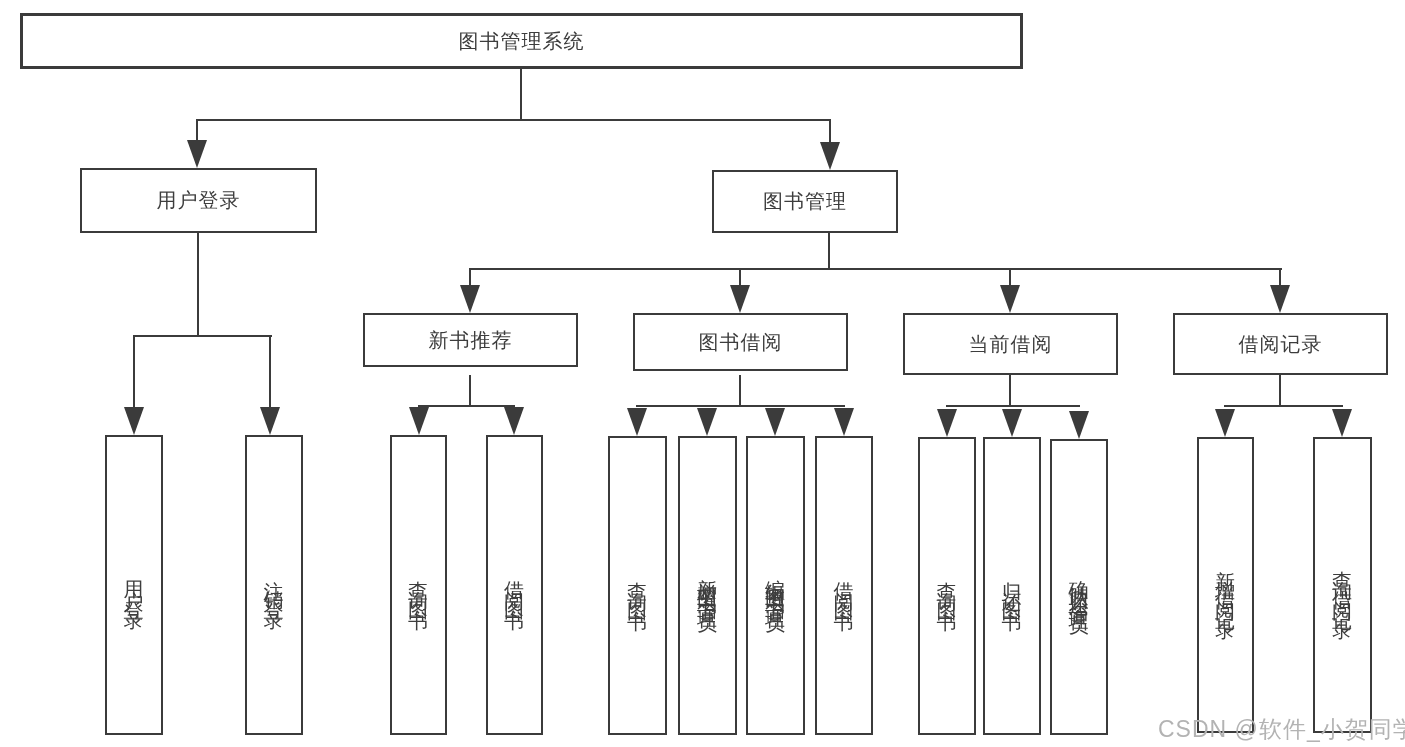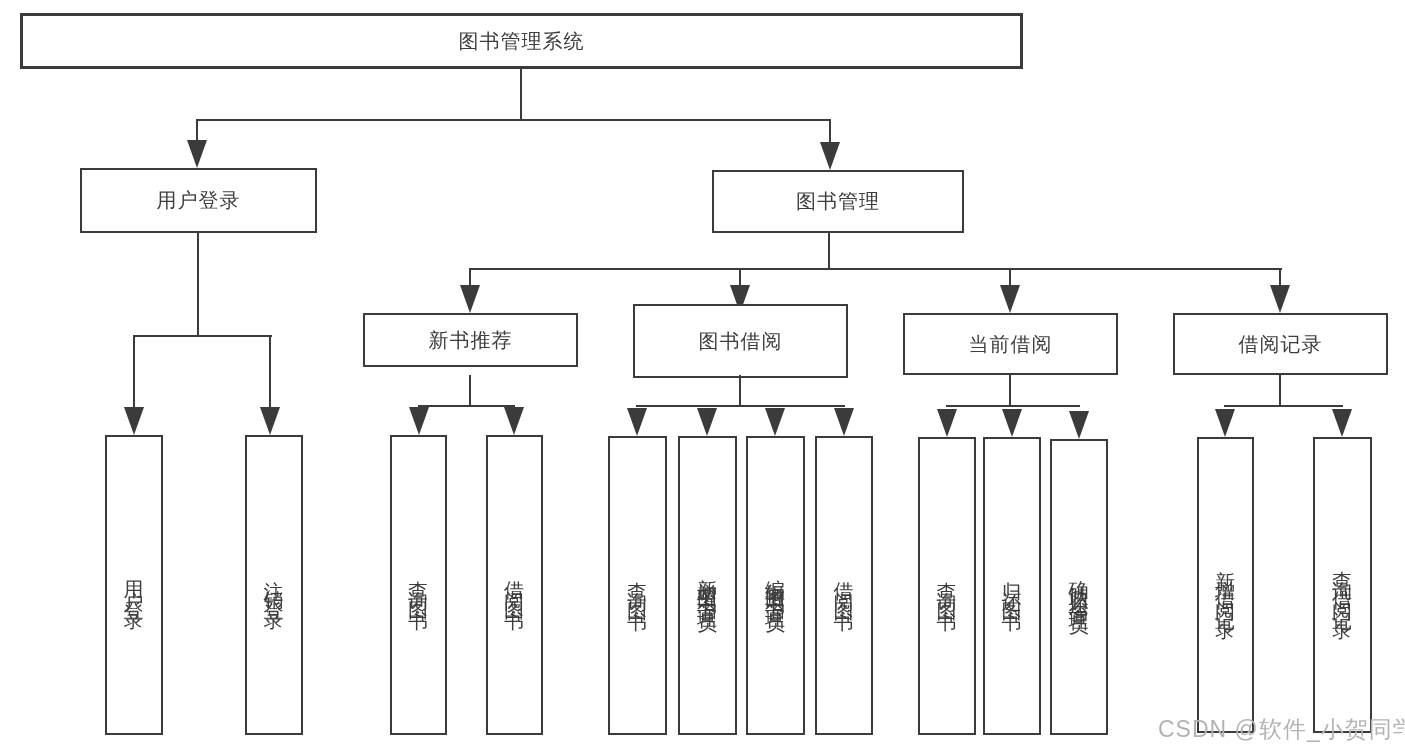--- a/index.html
+++ b/index.html
@@ -1,19 +1,19 @@
 <!DOCTYPE html>
 <html><head>
 <meta charset="utf-8">
 <style>
   html,body { margin:0; padding:0; background:#ffffff; }
   body { font-family:"Liberation Sans","DejaVu Sans",sans-serif; }
   .canvas {
     position:relative; width:1405px; height:747px;
-    background:#ffffff; overflow:hidden;border-radius:26px;
+    background:#ffffff; overflow:hidden;
   }
   .box {
     position:absolute; box-sizing:border-box; background:#ffffff;
     border:2px solid #3b3b3b; display:flex; align-items:center; justify-content:center;
   }
   .root-box { border-width:3px; }
   .htext { font-size:20px; color:#3d3d3d; letter-spacing:1px; white-space:nowrap; }
   .vtext {
     writing-mode:vertical-rl; text-orientation:mixed;
     font-size:20px; color:#3d3d3d; letter-spacing:10px; line-height:1;
@@ -43,21 +43,21 @@
   <div class="vline" style="left:520px; top:69px; height:52px;"></div>
   <div class="hline" style="left:196px; top:119px; width:635px;"></div>
   <div class="vline" style="left:196px; top:119px; height:25px;"></div>
   <div class="arrow" style="left:187px; top:140px;"></div>
   <div class="vline" style="left:829px; top:119px; height:27px;"></div>
   <div class="arrow" style="left:820px; top:142px;"></div>
 
   <div class="box" style="left:80px; top:168px; width:237px; height:65px;">
     <span class="htext">用户登录</span>
   </div>
-  <div class="box" style="left:712px; top:170px; width:252px; height:63px;">
+  <div class="box" style="left:712px; top:170px; width:186px; height:63px;">
     <span class="htext">图书管理</span>
   </div>
 
   <div class="vline" style="left:197px; top:233px; height:104px;"></div>
   <div class="hline" style="left:133px; top:335px; width:139px;"></div>
   <div class="vline" style="left:133px; top:335px; height:76px;"></div>
   <div class="arrow" style="left:124px; top:407px;"></div>
   <div class="vline" style="left:269px; top:335px; height:76px;"></div>
   <div class="arrow" style="left:260px; top:407px;"></div>
 
@@ -68,21 +68,21 @@
   <div class="vline" style="left:739px; top:268px; height:20px;"></div>
   <div class="arrow" style="left:730px; top:285px;"></div>
   <div class="vline" style="left:1009px; top:268px; height:20px;"></div>
   <div class="arrow" style="left:1000px; top:285px;"></div>
   <div class="vline" style="left:1279px; top:268px; height:20px;"></div>
   <div class="arrow" style="left:1270px; top:285px;"></div>
 
   <div class="box" style="left:363px; top:313px; width:215px; height:54px;">
     <span class="htext">新书推荐</span>
   </div>
-  <div class="box" style="left:633px; top:304px; width:215px; height:74px;">
+  <div class="box" style="left:633px; top:313px; width:215px; height:58px;">
     <span class="htext">图书借阅</span>
   </div>
   <div class="box" style="left:903px; top:313px; width:215px; height:62px;">
     <span class="htext">当前借阅</span>
   </div>
   <div class="box" style="left:1173px; top:313px; width:215px; height:62px;">
     <span class="htext">借阅记录</span>
   </div>
 
   <div class="vline" style="left:469px; top:375px; height:32px;"></div>

